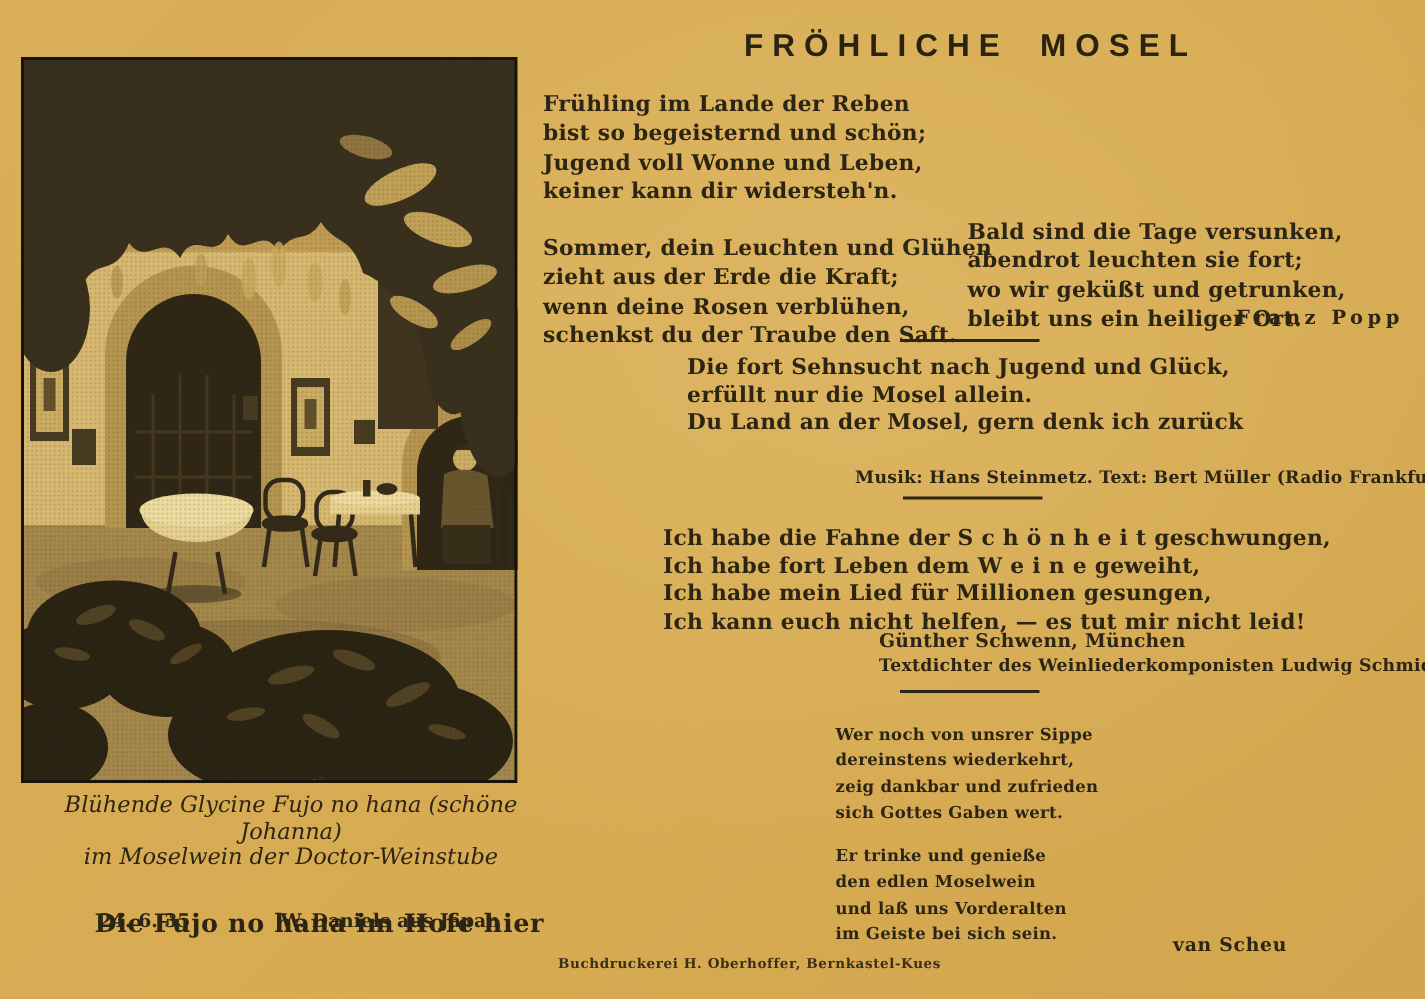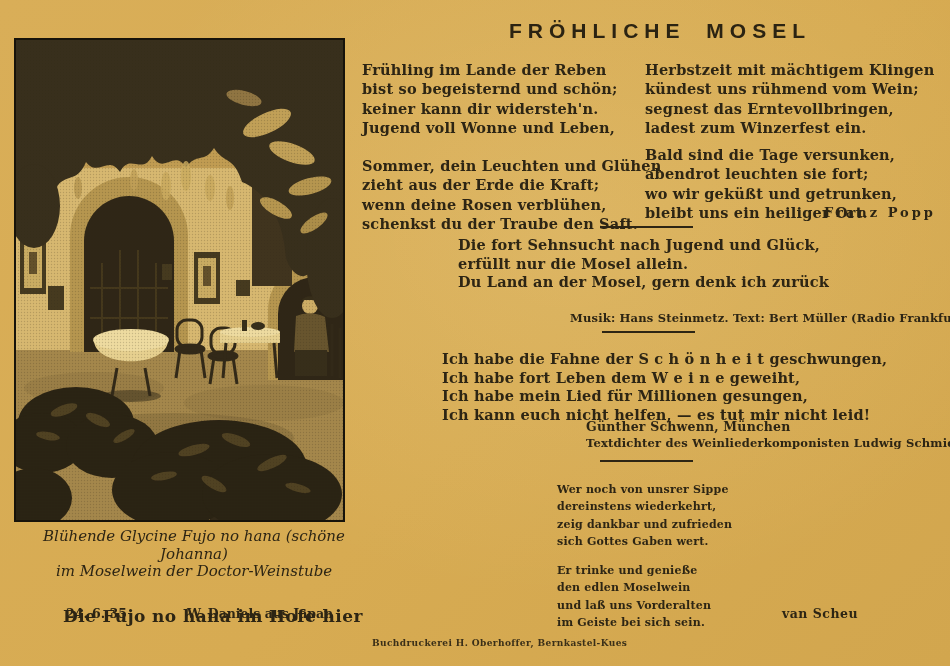--- a/index.html
+++ b/index.html
@@ -12,21 +12,21 @@
     position:relative;
     width:950px;height:666px;
     background:
       radial-gradient(ellipse at 60% 35%, rgba(255,244,200,.14), rgba(0,0,0,0) 60%),
       linear-gradient(135deg, #d9ae58 0%, #d7ab52 55%, #d2a64e 100%);
     overflow:hidden;
     color:var(--ink);
     font-family:"DejaVu Serif", serif;
   }
   .title{
-    position:absolute;left:509px;top:19px;
+    position:absolute;left:496px;top:19px;
     font:bold 21px "Liberation Sans", sans-serif;
     letter-spacing:6px;word-spacing:9px;
     color:#2b2312;
     text-align:center;
   }
   .poem{position:absolute;font:bold 14.5px/19.4px "DejaVu Serif", serif;letter-spacing:.2px;color:var(--ink);}
   .poem div{white-space:pre;}
   .poem.small{font-size:11px;line-height:17.3px;}
   .author{position:absolute;font:bold 13px "DejaVu Serif", serif;letter-spacing:3px;color:var(--ink);}
   .credit{position:absolute;font:bold 11.5px "DejaVu Serif", serif;letter-spacing:.2px;color:var(--ink);white-space:pre;}
@@ -182,35 +182,29 @@
       <rect x="0" y="0" width="331" height="484" fill="#d8ac55" opacity=".08"></rect>
       <rect x="1" y="1" width="329" height="482" fill="none" stroke="#17130a" stroke-width="2"></rect>
     </svg>
   </div>
 
   <div class="title">FRÖHLICHE MOSEL</div>
 
   <div class="poem" style="left:362px;top:60px;">
     <div>Frühling im Lande der Reben</div>
     <div>bist so begeisternd und schön;</div>
+    <div>Jugend voll Wonne und Leben,</div>
     <div>keiner kann dir widersteh'n.</div>
-    <div>Jugend voll Wonne und Leben,</div>
   </div>
   <div class="poem" style="left:362px;top:156px;">
     <div>Sommer, dein Leuchten und Glühen</div>
     <div>zieht aus der Erde die Kraft;</div>
     <div>wenn deine Rosen verblühen,</div>
     <div>schenkst du der Traube den Saft.</div>
   </div>
-  <div class="poem" style="left:645px;top:60px;">
-    <div>Herbstzeit mit mächtigem Klingen</div>
-    <div>kündest uns rühmend vom Wein;</div>
-    <div>segnest das Erntevollbringen,</div>
-    <div>ladest zum Winzerfest ein.</div>
-  </div>
   <div class="poem" style="left:645px;top:145px;">
     <div>Bald sind die Tage versunken,</div>
     <div>abendrot leuchten sie fort;</div>
     <div>wo wir geküßt und getrunken,</div>
     <div>bleibt uns ein heiliger Ort.</div>
   </div>
   <div class="author" style="left:824px;top:205px;">Franz Popp</div>
 
   <div class="rule" style="left:600px;top:226px;"></div>
 
@@ -239,21 +233,21 @@
     <div>dereinstens wiederkehrt,</div>
     <div>zeig dankbar und zufrieden</div>
     <div>sich Gottes Gaben wert.</div>
   </div>
   <div class="poem small" style="left:557px;top:562px;">
     <div>Er trinke und genieße</div>
     <div>den edlen Moselwein</div>
     <div>und laß uns Vorderalten</div>
     <div>im Geiste bei sich sein.</div>
   </div>
-  <div class="author" style="left:782px;top:606px;letter-spacing:.5px;font-size:12.5px;">van Scheu</div>
+  <div class="author" style="left:782px;top:622px;letter-spacing:.5px;font-size:12.5px;">van Scheu</div>
 
   <div class="photo-caption">
     <div>Blühende Glycine Fujo no hana (schöne Johanna)</div>
     <div>im Moselwein der Doctor-Weinstube</div>
   </div>
   <div class="verse">
     <div>Die Fujo no hana im Hofe hier</div>
     <div>ist wohl des Hauses größte Zier.</div>
   </div>
   <div class="verse-meta" style="left:66px;">24. 6. 35</div>

